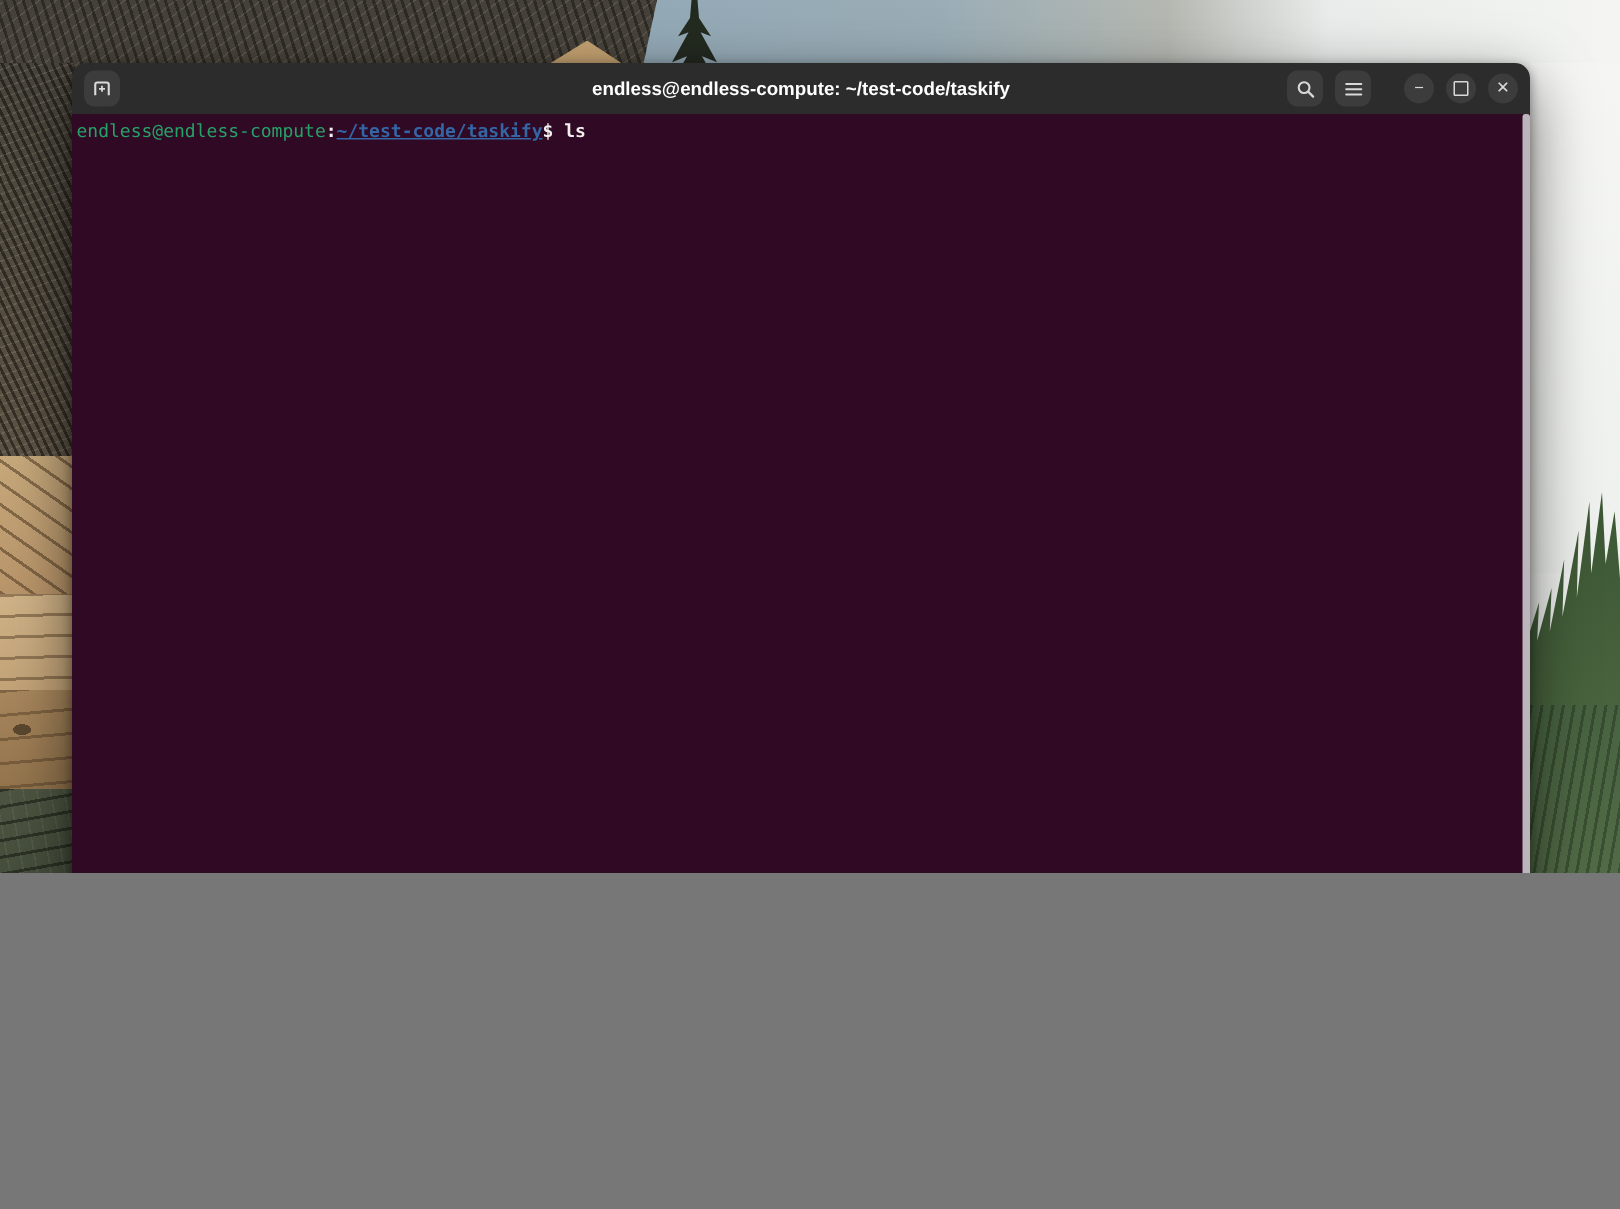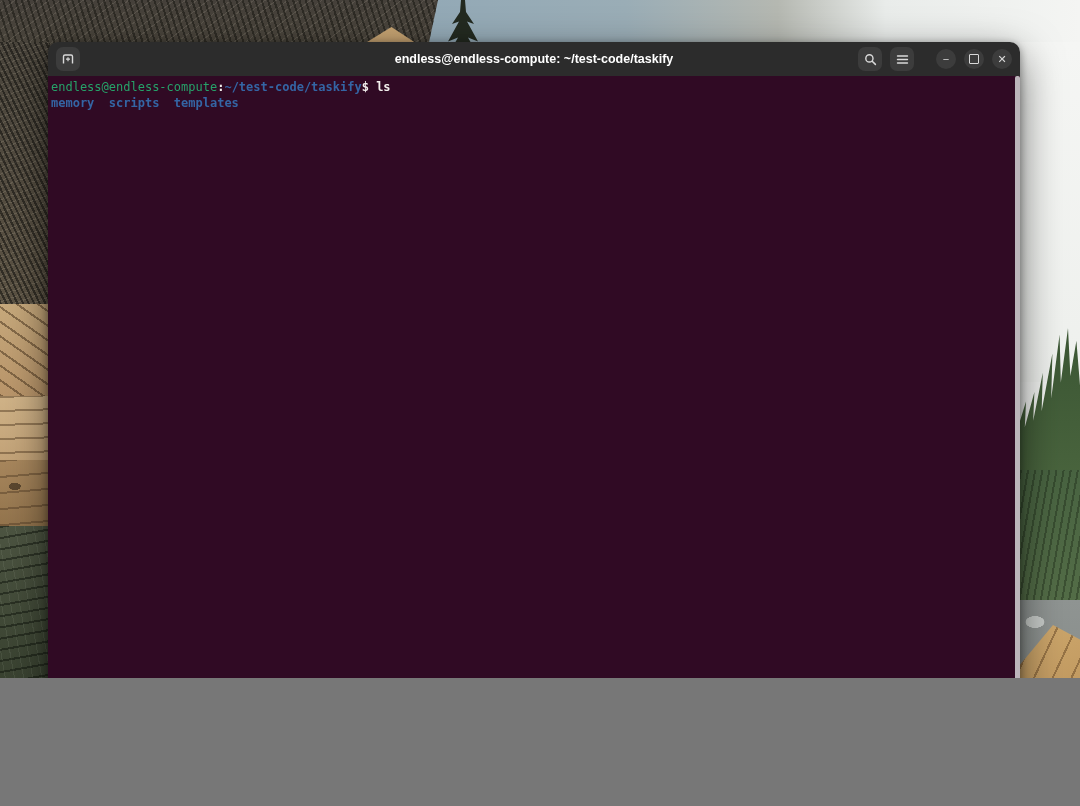--- a/index.html
+++ b/index.html
@@ -1,16 +1,16 @@
 <!DOCTYPE html>
 <html style="--terminal-bg: #300a24; --titlebar-bg: #2c2c2c; --titlebar-fg: #ffffff; --button-bg: #3c3c3c; --icon-color: #d9d9d9; --terminal-fg: #f2efed; --prompt-user-color: #26a269; --prompt-path-color: #3465a4; --directory-color: #3465a4; --cursor-color: #eeeeec;"><head>
 <meta charset="utf-8">
 <style>
   html,body{margin:0;padding:0;background:#777;}
-  .stage{position:relative;width:1080px;height:678px;overflow:hidden;
+  .stage{position:relative;width:1080px;height:582px;overflow:hidden;
          font-family:"Liberation Sans",sans-serif;}
 
   
   .wallpaper,.wallpaper div{position:absolute;}
   .wallpaper{inset:0;z-index:0;}
   .wp-sky{inset:0;background:linear-gradient(90deg,#8ea5b3 0%,#93a9b6 40%,#9aadb6 58%,#b5b8b1 72%,#e9ecea 82%,#f4f5f3 100%);}
   .wp-top-twigs{left:0;top:0;width:438px;height:150px;
     background:
       repeating-linear-gradient(72deg,rgba(15,15,10,.45) 0 2px,transparent 2px 6px),
       repeating-linear-gradient(-38deg,rgba(230,220,200,.12) 0 1px,transparent 1px 7px),
@@ -117,21 +117,21 @@
   .icon-svg{display:block;}
 
   .screen{position:absolute;left:0;right:0;top:34px;bottom:0;
     background:var(--terminal-bg,#300a24);
     border-radius:0 0 4px 4px;
     padding:4px 8px 0 3px;box-sizing:border-box;overflow:hidden;}
   .tline{font-family:"DejaVu Sans Mono",monospace;font-size:12px;line-height:15.6px;
     white-space:pre;color:var(--terminal-fg,#f2efed);}
   .p-user{color:var(--prompt-user-color,#26a269);font-weight:400;}
   .p-sep,.p-sym{color:var(--terminal-fg,#f2efed);font-weight:700;}
-  .p-path{color:var(--prompt-path-color,#3465a4);font-weight:700;}
+  .p-path{color:var(--prompt-path-color,#3465a4);font-weight:700;text-decoration:underline;}
   .cmd{margin-left:1ch;color:var(--terminal-fg,#f2efed);font-weight:700;margin-top:44px;}
   .dir{color:var(--directory-color,#3465a4);font-weight:700;}
   .dir + .dir{margin-left:2ch;}
   .cursor{display:inline-block;width:1ch;height:13px;margin-left:1ch;vertical-align:-2px;
     background:var(--cursor-color,#eeeeec);}
   .scrollbar{position:absolute;right:0;top:0;bottom:2px;width:5px;
     background:rgba(201,196,201,.92);border-radius:2px;}
 </style>
 </head>
 <body>
@@ -197,19 +197,18 @@
         </button>
         <button class="tb-btn tb-circle">
           <span class="glyph">✕</span>
         </button>
       </div>
     </div>
 
     <div class="screen">
       <div class="tline"><span class="p-user">endless@endless-compute</span><span class="p-sep">:</span><span class="p-path">~/test-code/taskify</span><span class="p-sym">$</span><span class="cmd">ls</span></div>
 
-      <div class="tline"><span class="dir">memory</span><span class="dir">scripts</span><span class="dir">templates</span></div>
 
 
       <div class="scrollbar"></div>
     </div>
   </div>
 </div>
 
 </body></html>

